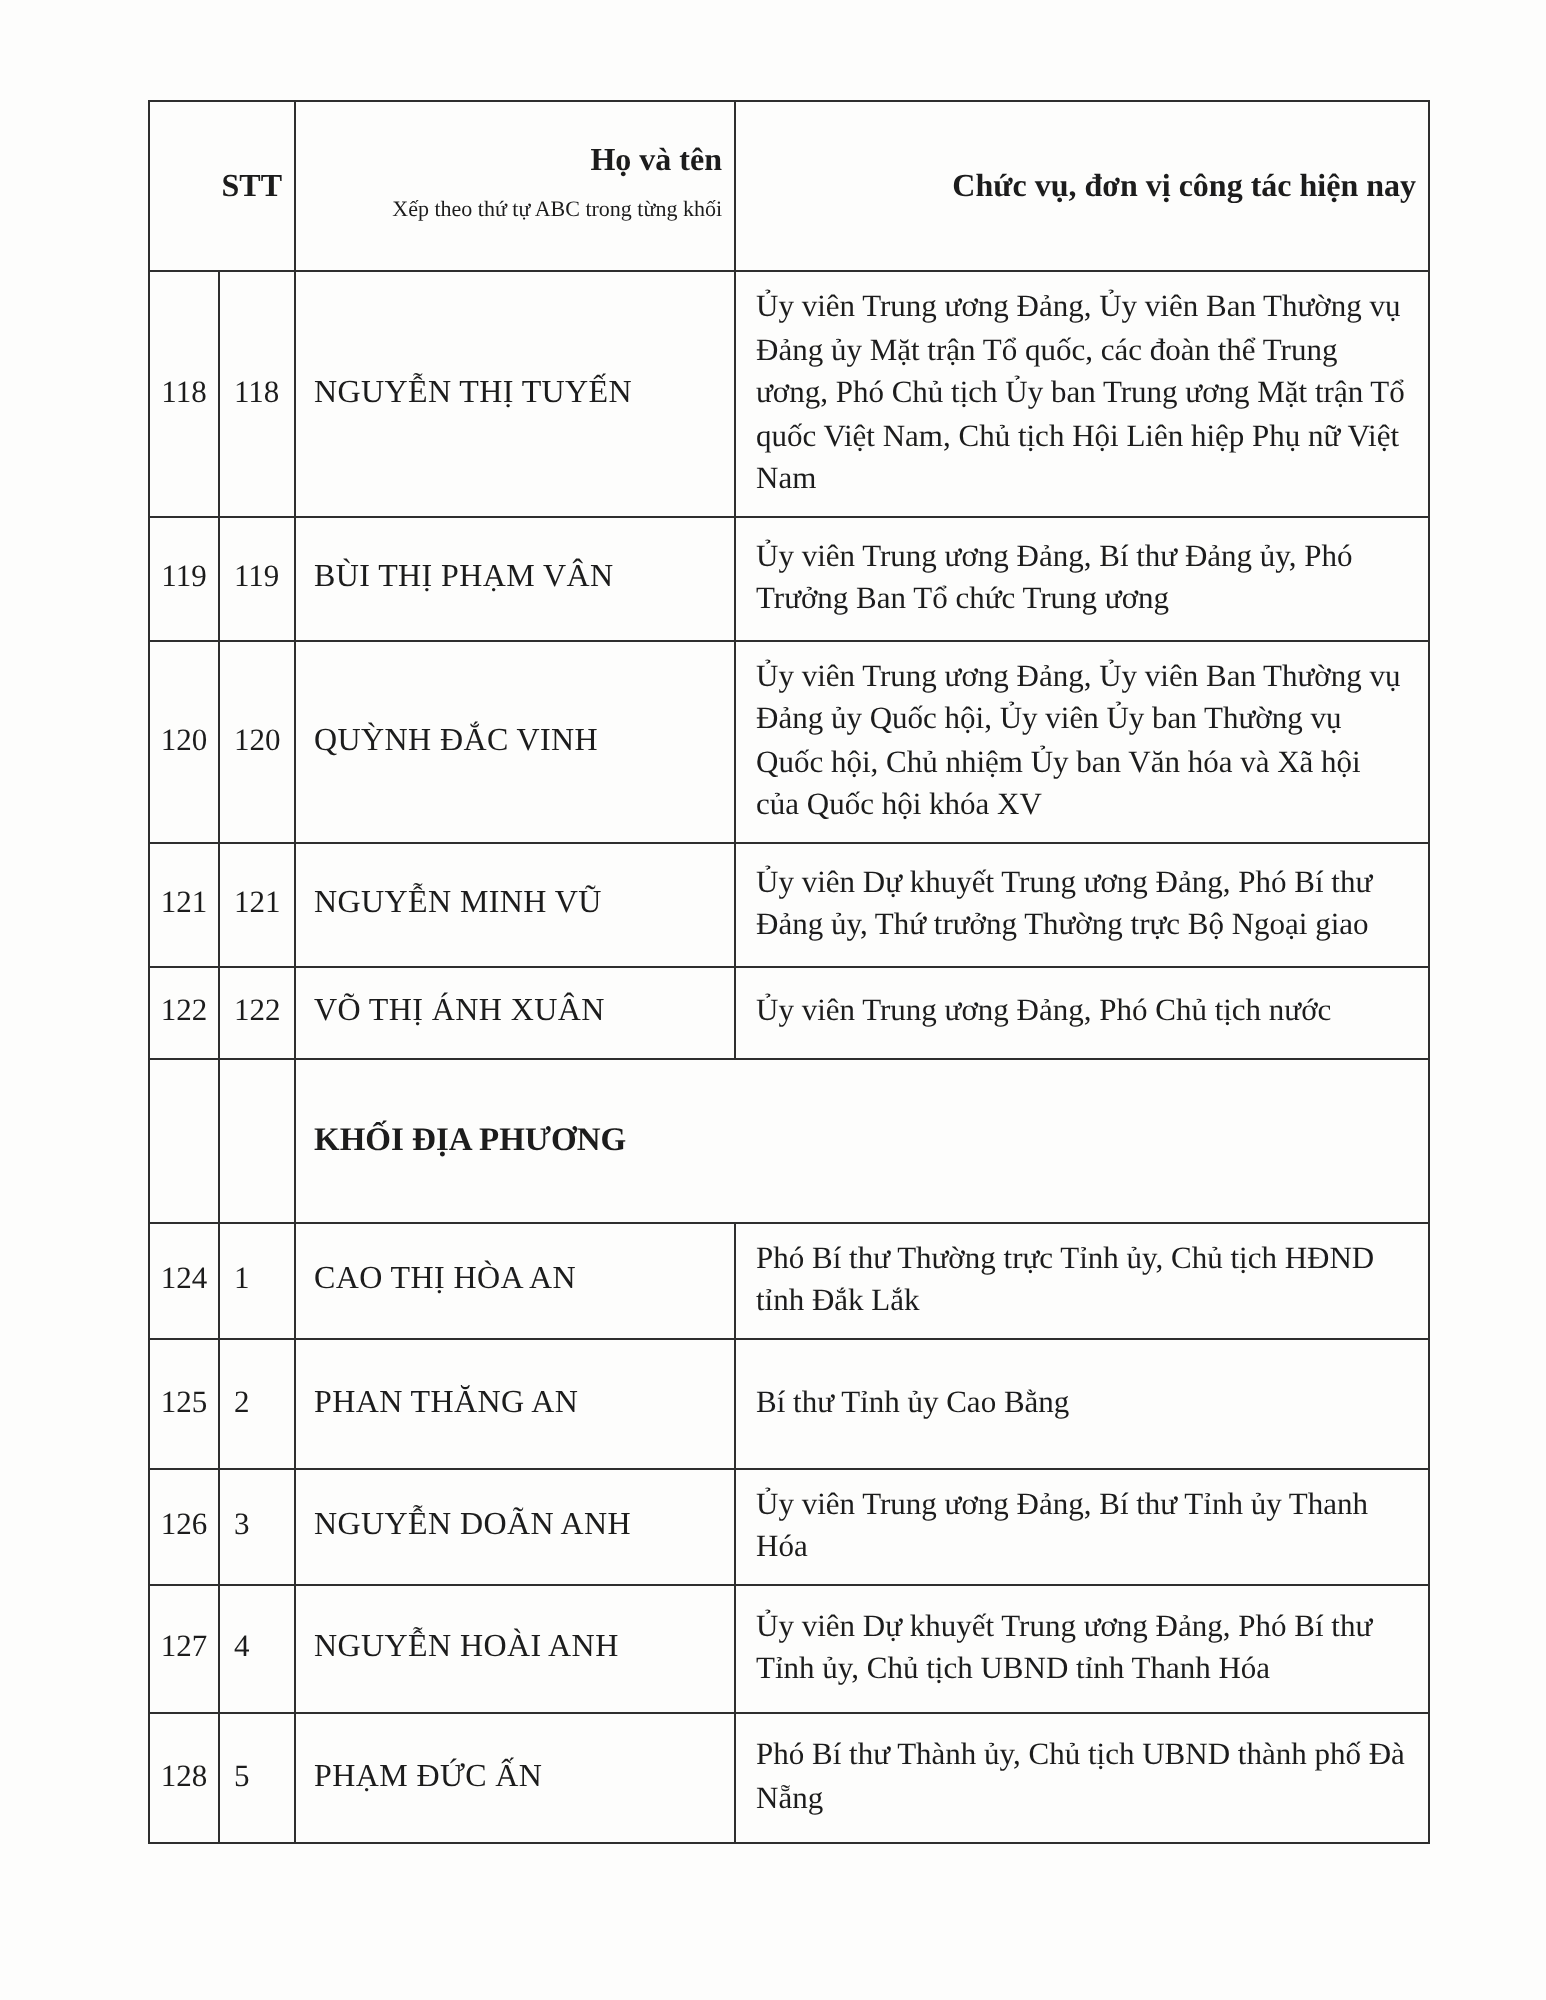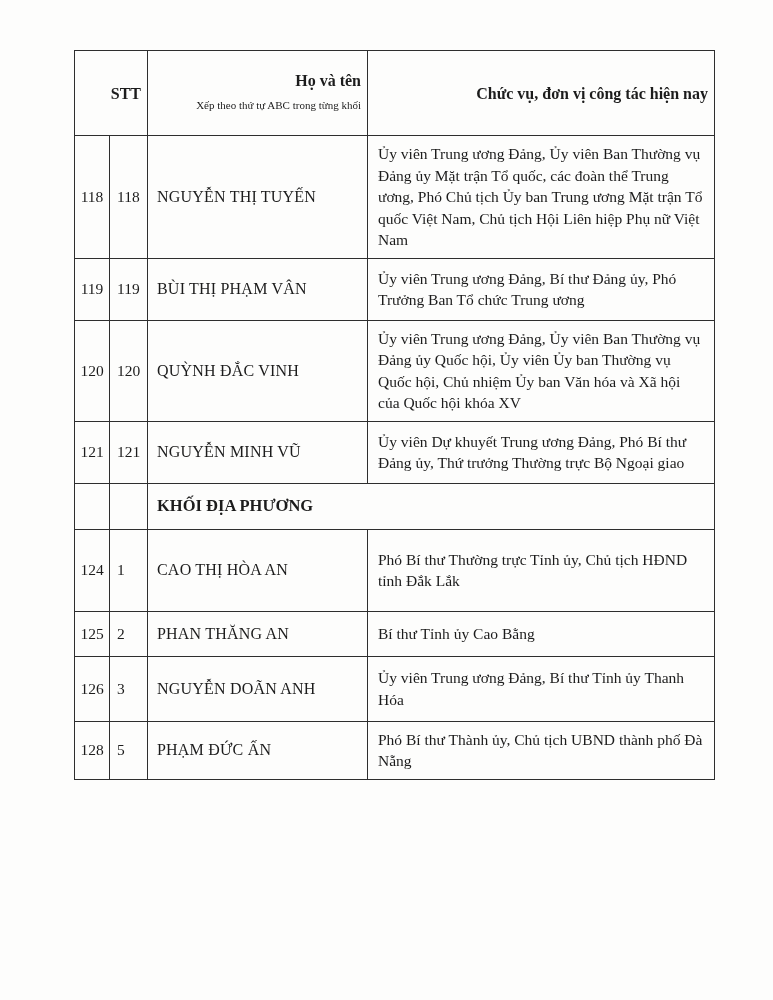--- a/index.html
+++ b/index.html
@@ -128,20 +128,26 @@
         <td class="name-cell">QUỲNH ĐẮC VINH</td>
         <td class="position-cell">Ủy viên Trung ương Đảng, Ủy viên Ban Thường vụ Đảng ủy Quốc hội, Ủy viên Ủy ban Thường vụ Quốc hội, Chủ nhiệm Ủy ban Văn hóa và Xã hội của Quốc hội khóa XV</td>
       </tr>
       <tr>
         <td class="stt-cell">121</td>
         <td class="order-cell">121</td>
         <td class="name-cell">NGUYỄN MINH VŨ</td>
         <td class="position-cell">Ủy viên Dự khuyết Trung ương Đảng, Phó Bí thư Đảng ủy, Thứ trưởng Thường trực Bộ Ngoại giao</td>
       </tr>
       <tr>
+        <td class="stt-cell">122</td>
+        <td class="order-cell">122</td>
+        <td class="name-cell">VÕ THỊ ÁNH XUÂN</td>
+        <td class="position-cell">Ủy viên Trung ương Đảng, Phó Chủ tịch nước</td>
+      </tr>
+      <tr>
         <td class="stt-cell"></td>
         <td class="order-cell"></td>
         <td class="section-cell" colspan="2">KHỐI ĐỊA PHƯƠNG</td>
       </tr>
       <tr>
         <td class="stt-cell">124</td>
         <td class="order-cell">1</td>
         <td class="name-cell">CAO THỊ HÒA AN</td>
         <td class="position-cell">Phó Bí thư Thường trực Tỉnh ủy, Chủ tịch HĐND tỉnh Đắk Lắk</td>
       </tr>
@@ -151,19 +157,25 @@
         <td class="name-cell">PHAN THĂNG AN</td>
         <td class="position-cell">Bí thư Tỉnh ủy Cao Bằng</td>
       </tr>
       <tr>
         <td class="stt-cell">126</td>
         <td class="order-cell">3</td>
         <td class="name-cell">NGUYỄN DOÃN ANH</td>
         <td class="position-cell">Ủy viên Trung ương Đảng, Bí thư Tỉnh ủy Thanh Hóa</td>
       </tr>
       <tr>
+        <td class="stt-cell">127</td>
+        <td class="order-cell">4</td>
+        <td class="name-cell">NGUYỄN HOÀI ANH</td>
+        <td class="position-cell">Ủy viên Dự khuyết Trung ương Đảng, Phó Bí thư Tỉnh ủy, Chủ tịch UBND tỉnh Thanh Hóa</td>
+      </tr>
+      <tr>
         <td class="stt-cell">128</td>
         <td class="order-cell">5</td>
         <td class="name-cell">PHẠM ĐỨC ẤN</td>
         <td class="position-cell">Phó Bí thư Thành ủy, Chủ tịch UBND thành phố Đà Nẵng</td>
       </tr>
     </tbody>
 </table>
 
 </body></html>

